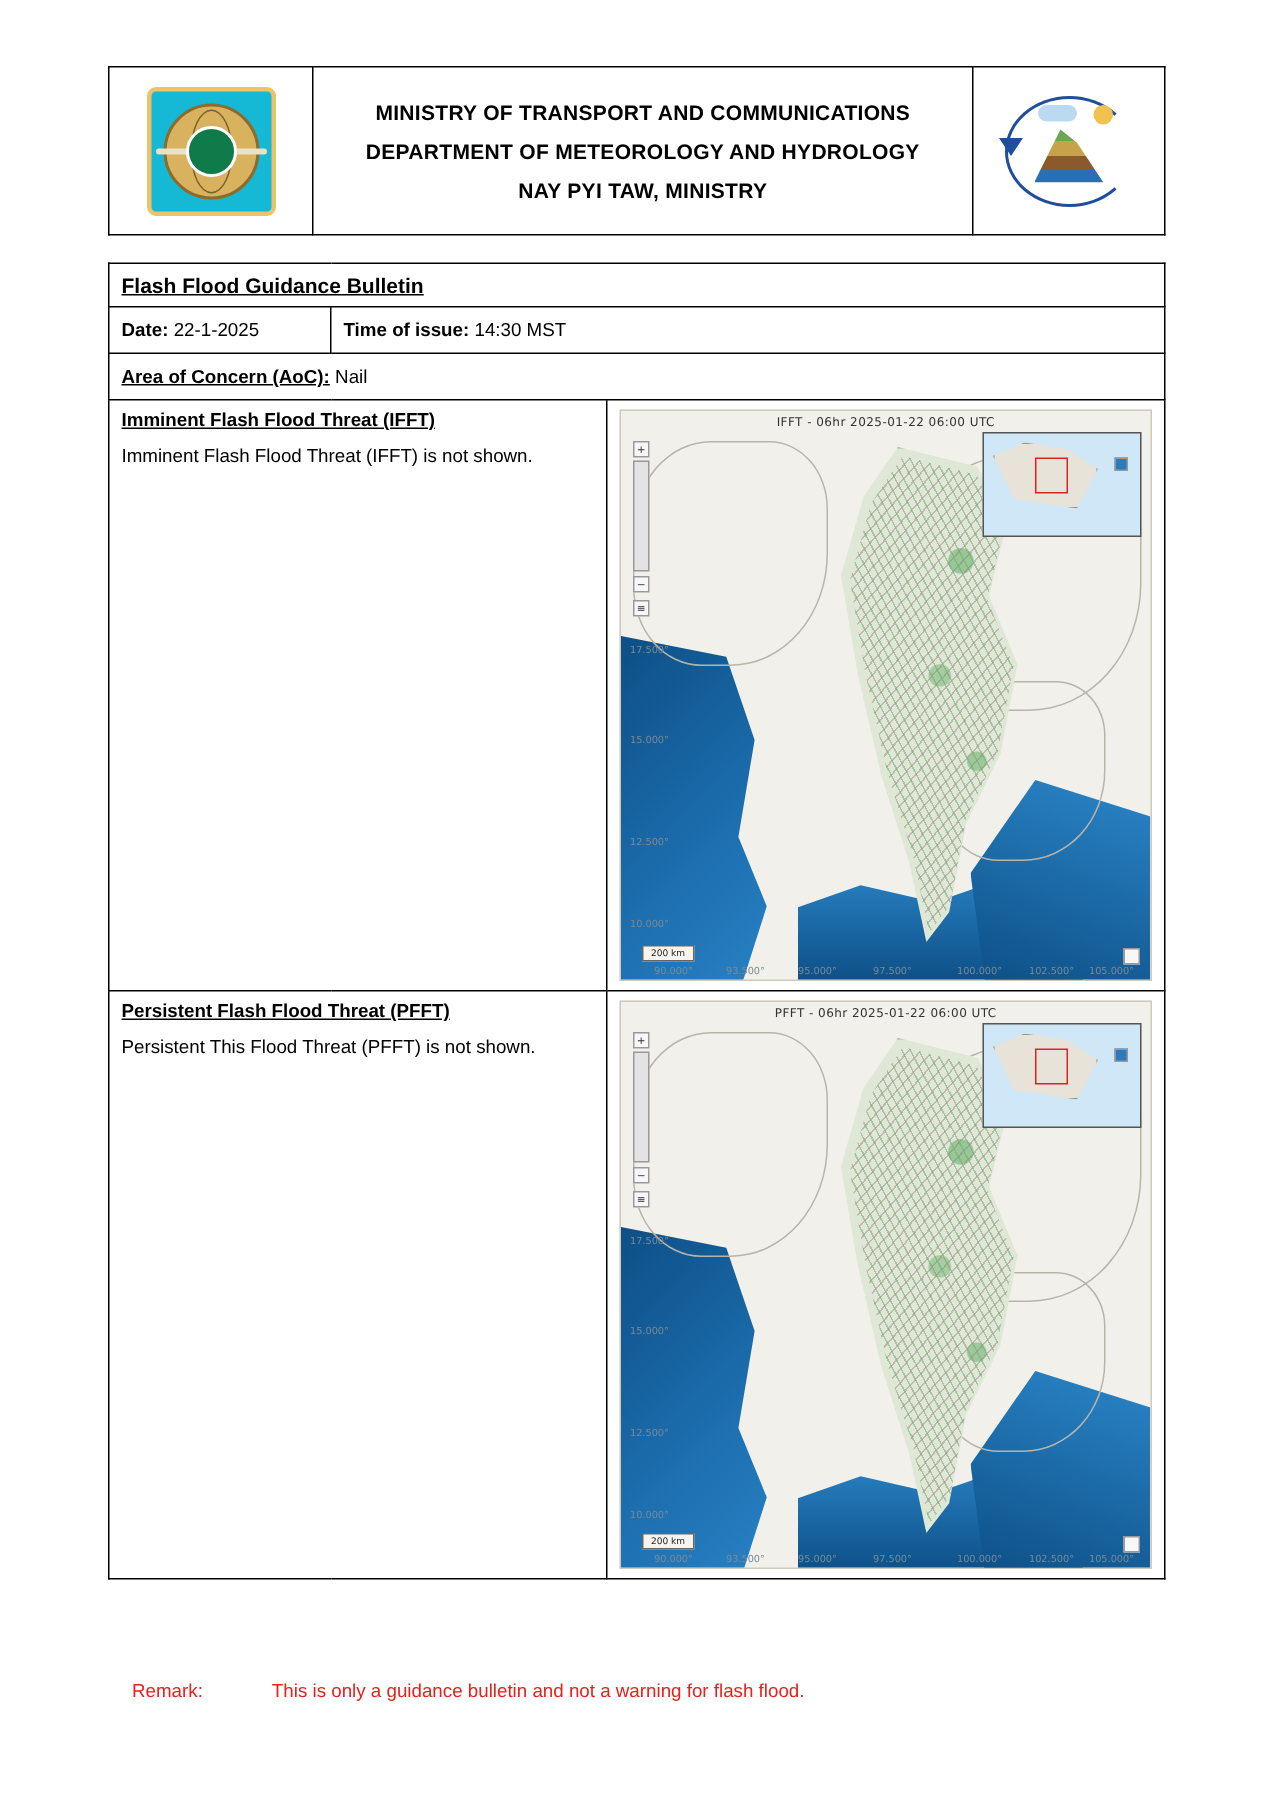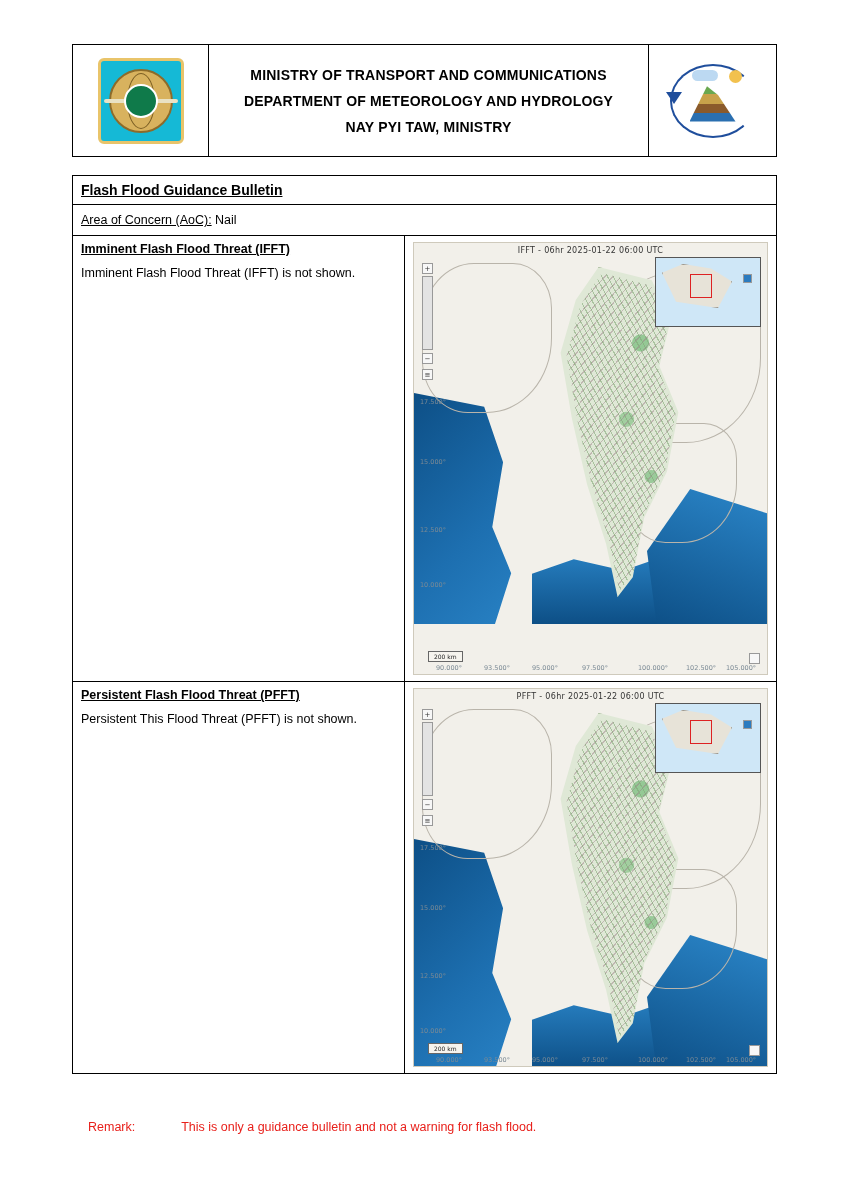--- a/index.html
+++ b/index.html
@@ -123,40 +123,40 @@
   table.main td { border: 1px solid #000; padding: 6px 8px; vertical-align: top; }
 
   .bulletin-title {
     font-weight: bold;
     font-size: 14px;
     text-decoration: underline;
     padding: 7px 0;
   }
   .meta-label { font-weight: bold; }
   .meta-cell { font-size: 12.5px; line-height: 18px; }
-  .aoc-label { font-weight: normal; text-decoration: underline; text-align: center; }
+  .aoc-label { font-weight: bold; text-decoration: underline; text-align: center; }
 
   .sect-head {
     font-weight: bold;
     font-size: 12.5px;
     text-decoration: underline;
     margin-bottom: 6px;
   }
   .sect-body {
     font-size: 12.5px;
     line-height: 22px;
     text-align: justify;
     text-justify: inter-word;
   }
   .text-col { width: 360px; margin-left: 14px; }
 
   
   .map-wrap {
     width: 100%;
-    height: 433px;
+    height: 381px;
     position: relative;
     background: #f2f0ea;
     border: 1px solid #cfcabc;
     overflow: hidden;
     font-family: "DejaVu Sans", sans-serif;
   }
   .map-wrap.small { height: 379px; }
   .map-title {
     position: absolute; top: 3px; left: 0; right: 0;
     text-align: center; font-size: 8px; color: #333;
@@ -284,20 +284,30 @@
         <col style="width:148px">
         <col>
         <col style="width:372px">
       </colgroup>
 
     <tbody>
         <tr>
       <td colspan="3" class="bulletin-title">Flash Flood Guidance Bulletin</td>
     </tr>
 
+    <tr>
+      <td class="meta-cell">
+        <span class="meta-label">Date:</span>
+        <span>22-1-2025</span>
+      </td>
+      <td class="meta-cell" colspan="2">
+        <span class="meta-label">Time of issue:</span>
+        <span>14:30 MST</span>
+      </td>
+    </tr>
 
     <tr>
       <td class="meta-cell" colspan="3">
         <span class="aoc-label">Area of Concern (AoC):</span>
         <span>Nail</span>
       </td>
     </tr>
 
     <tr>
       <td colspan="2" class="text-col">

